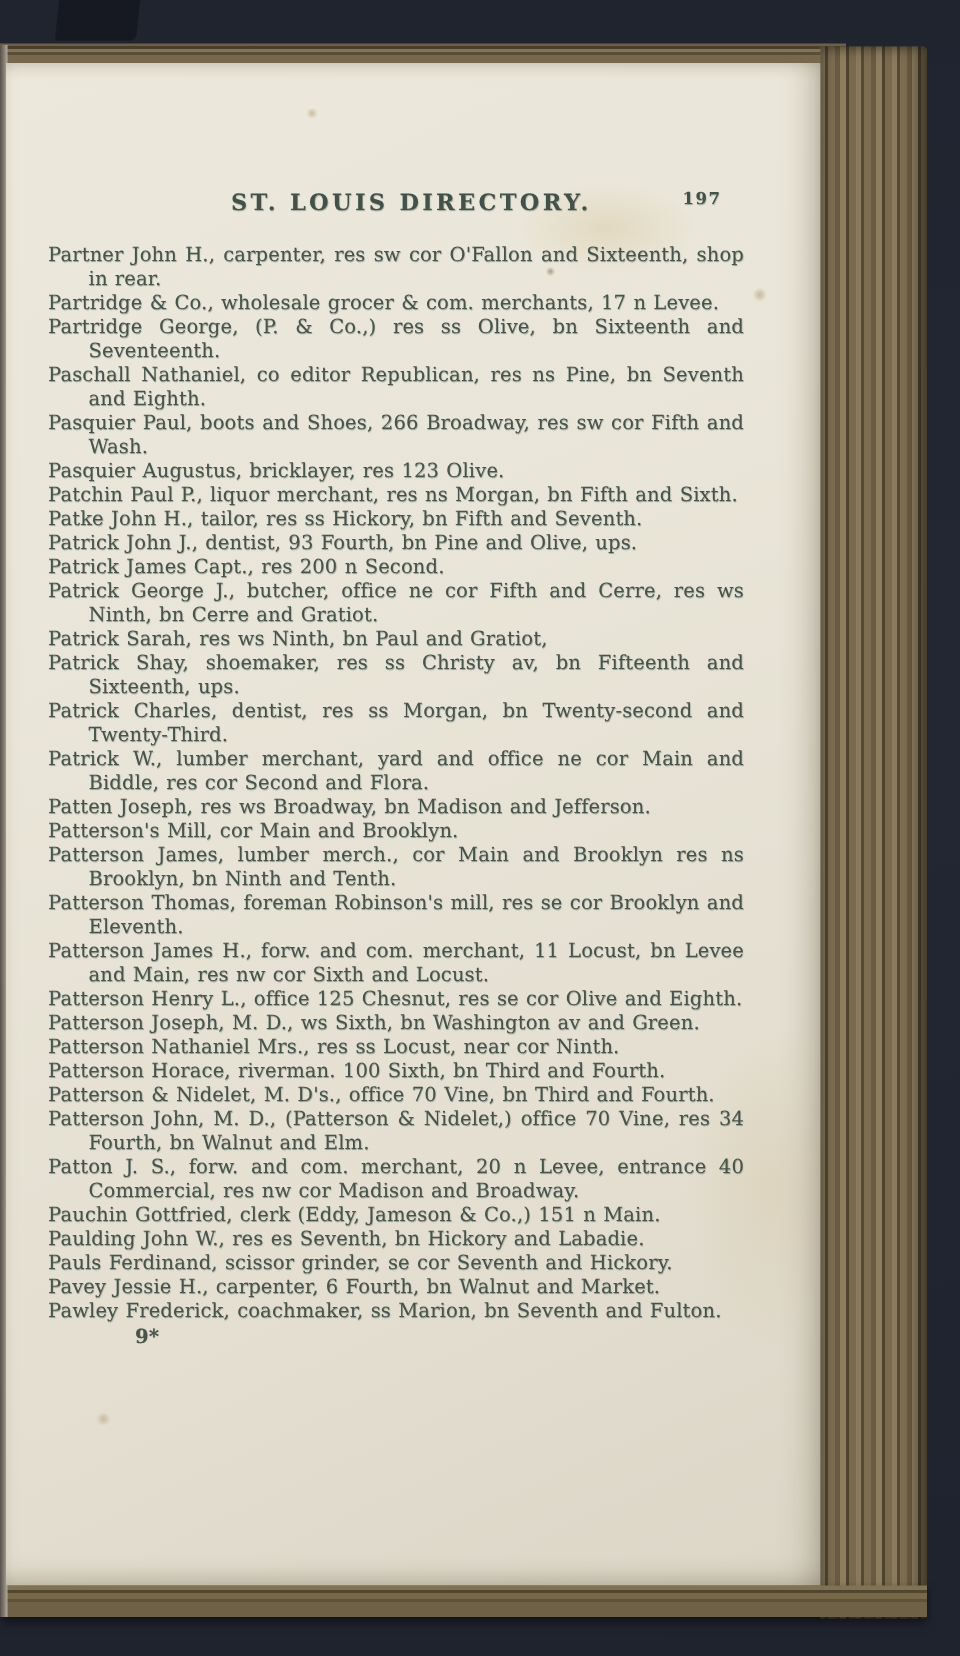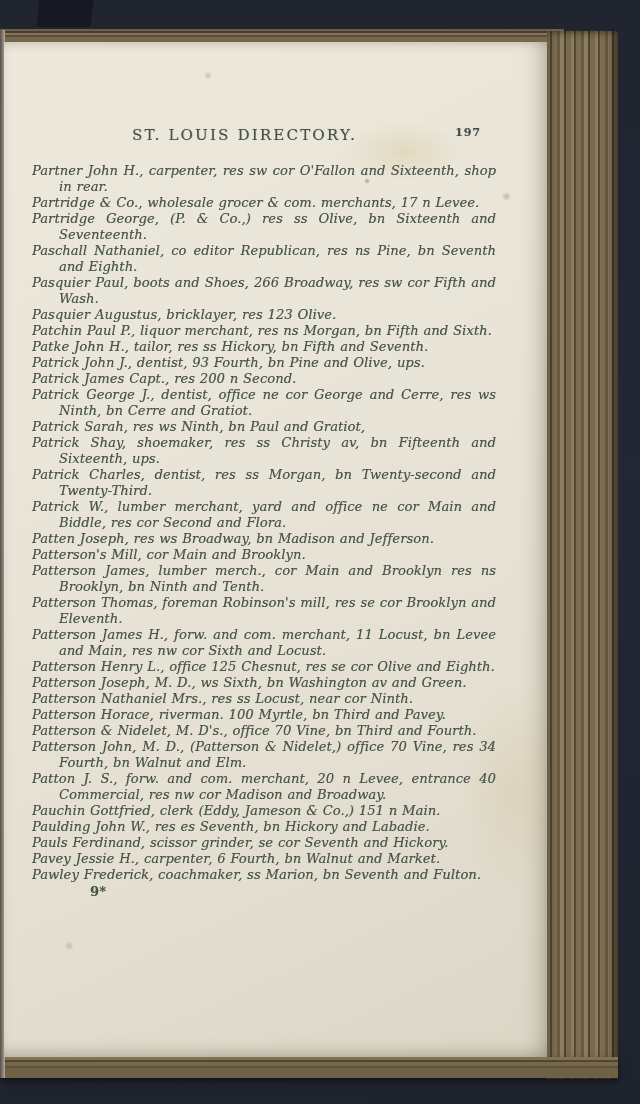--- a/index.html
+++ b/index.html
@@ -58,39 +58,39 @@
     background: radial-gradient(ellipse, rgba(190,160,90,0.14) 0%, rgba(190,160,90,0) 70%); }
   .stain.s4 { left: 60px; top: 900px; width: 10px; height: 8px;
     background: radial-gradient(circle, rgba(150,125,70,0.35) 0%, rgba(150,125,70,0) 75%); }
   .stain.s5 { left: 200px; top: 30px; width: 8px; height: 7px;
     background: radial-gradient(circle, rgba(160,130,70,0.4) 0%, rgba(160,130,70,0) 75%); }
   .stain.s6 { left: 498px; top: 150px; width: 9px; height: 9px;
     background: radial-gradient(circle, rgba(150,120,65,0.4) 0%, rgba(150,120,65,0) 75%); }
   
   .header { position: absolute; left: 0; top: 84px; width: 100%; height: 18px; }
   .header-title {
-    position: absolute; left: 128px; top: 0;
-    font-size: 15px; font-weight: normal; letter-spacing: 2.2px;
+    position: absolute; left: 150px; top: 0;
+    font-size: 15px; font-weight: bold; letter-spacing: 2.2px;
     color: #42514a; text-shadow: 0.4px 0.4px 0.7px rgba(66,81,74,0.45);
     white-space: nowrap;
   }
   .header-page-number {
     position: absolute; left: 451px; top: 0;
     font-size: 11px; font-weight: bold; letter-spacing: 1px;
     color: #42514a; text-shadow: 0.4px 0.4px 0.7px rgba(66,81,74,0.45);
   }
   
   .entries {
     position: absolute; left: 28px; top: 121px; width: 464px;
     font-size: 13px; line-height: 16px; text-align: justify;
     color: #46544c;
     text-shadow: 0.35px 0.35px 0.6px rgba(70,84,76,0.50);
     letter-spacing: 0.1px; word-spacing: 0.6px;
   }
-  .entry { text-indent: -27px; padding-left: 27px; font-style: italic; }
+  .entry { text-indent: -27px; padding-left: 27px; }
   .footer-mark {
     margin-top: 1px; margin-left: 58px;
     font-size: 13px; font-weight: bold; text-indent: 0; padding-left: 0;
   }
 </style>
 </head>
 <body>
 
 <div class="scene">
   <div class="clamp-shadow"></div>
@@ -116,34 +116,34 @@
       <div class="entry">Partner John H., carpenter, res sw cor O'Fallon and Sixteenth, shop in rear.</div>
       <div class="entry">Partridge &amp; Co., wholesale grocer &amp; com. merchants, 17 n Levee.</div>
       <div class="entry">Partridge George, (P. &amp; Co.,) res ss Olive, bn Sixteenth and Seventeenth.</div>
       <div class="entry">Paschall Nathaniel, co editor Republican, res ns Pine, bn Seventh and Eighth.</div>
       <div class="entry">Pasquier Paul, boots and Shoes, 266 Broadway, res sw cor Fifth and Wash.</div>
       <div class="entry">Pasquier Augustus, bricklayer, res 123 Olive.</div>
       <div class="entry">Patchin Paul P., liquor merchant, res ns Morgan, bn Fifth and Sixth.</div>
       <div class="entry">Patke John H., tailor, res ss Hickory, bn Fifth and Seventh.</div>
       <div class="entry">Patrick John J., dentist, 93 Fourth, bn Pine and Olive, ups.</div>
       <div class="entry">Patrick James Capt., res 200 n Second.</div>
-      <div class="entry">Patrick George J., dentist, office ne cor George and Cerre, res ws Ninth, bn Cerre and Gratiot.</div>
+      <div class="entry">Patrick George J., butcher, office ne cor Fifth and Cerre, res ws Ninth, bn Cerre and Gratiot.</div>
       <div class="entry">Patrick Sarah, res ws Ninth, bn Paul and Gratiot,</div>
       <div class="entry">Patrick Shay, shoemaker, res ss Christy av, bn Fifteenth and Sixteenth, ups.</div>
       <div class="entry">Patrick Charles, dentist, res ss Morgan, bn Twenty-second and Twenty-Third.</div>
       <div class="entry">Patrick W., lumber merchant, yard and office ne cor Main and Biddle, res cor Second and Flora.</div>
       <div class="entry">Patten Joseph, res ws Broadway, bn Madison and Jefferson.</div>
       <div class="entry">Patterson's Mill, cor Main and Brooklyn.</div>
       <div class="entry">Patterson James, lumber merch., cor Main and Brooklyn res ns Brooklyn, bn Ninth and Tenth.</div>
       <div class="entry">Patterson Thomas, foreman Robinson's mill, res se cor Brooklyn and Eleventh.</div>
       <div class="entry">Patterson James H., forw. and com. merchant, 11 Locust, bn Levee and Main, res nw cor Sixth and Locust.</div>
       <div class="entry">Patterson Henry L., office 125 Chesnut, res se cor Olive and Eighth.</div>
       <div class="entry">Patterson Joseph, M. D., ws Sixth, bn Washington av and Green.</div>
       <div class="entry">Patterson Nathaniel Mrs., res ss Locust, near cor Ninth.</div>
-      <div class="entry">Patterson Horace, riverman. 100 Myrtle, bn Third and Pavey.</div>
+      <div class="entry">Patterson Horace, riverman. 100 Sixth, bn Third and Fourth.</div>
       <div class="entry">Patterson &amp; Nidelet, M. D's., office 70 Vine, bn Third and Fourth.</div>
       <div class="entry">Patterson John, M. D., (Patterson &amp; Nidelet,) office 70 Vine, res 34 Fourth, bn Walnut and Elm.</div>
       <div class="entry">Patton J. S., forw. and com. merchant, 20 n Levee, entrance 40 Commercial, res nw cor Madison and Broadway.</div>
       <div class="entry">Pauchin Gottfried, clerk (Eddy, Jameson &amp; Co.,) 151 n Main.</div>
       <div class="entry">Paulding John W., res es Seventh, bn Hickory and Labadie.</div>
       <div class="entry">Pauls Ferdinand, scissor grinder, se cor Seventh and Hickory.</div>
       <div class="entry">Pavey Jessie H., carpenter, 6 Fourth, bn Walnut and Market.</div>
       <div class="entry">Pawley Frederick, coachmaker, ss Marion, bn Seventh and Fulton.</div>
       <div class="footer-mark">9*</div>
     </div>

